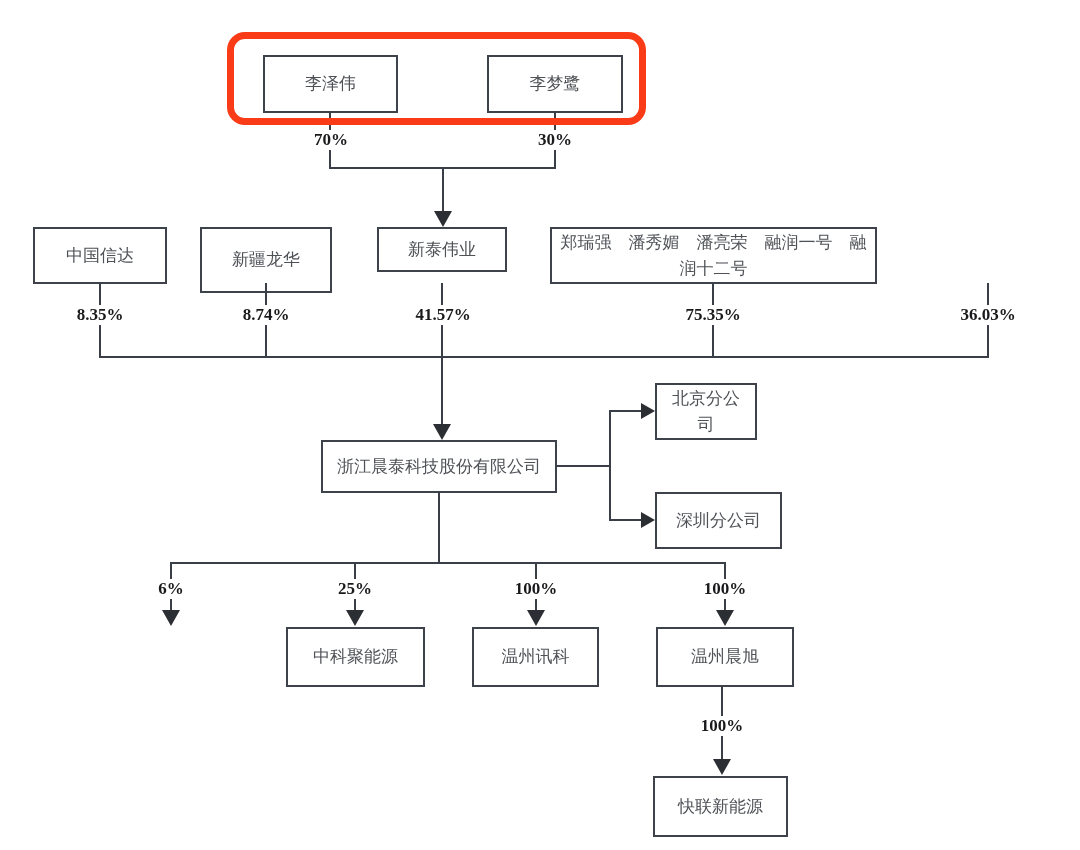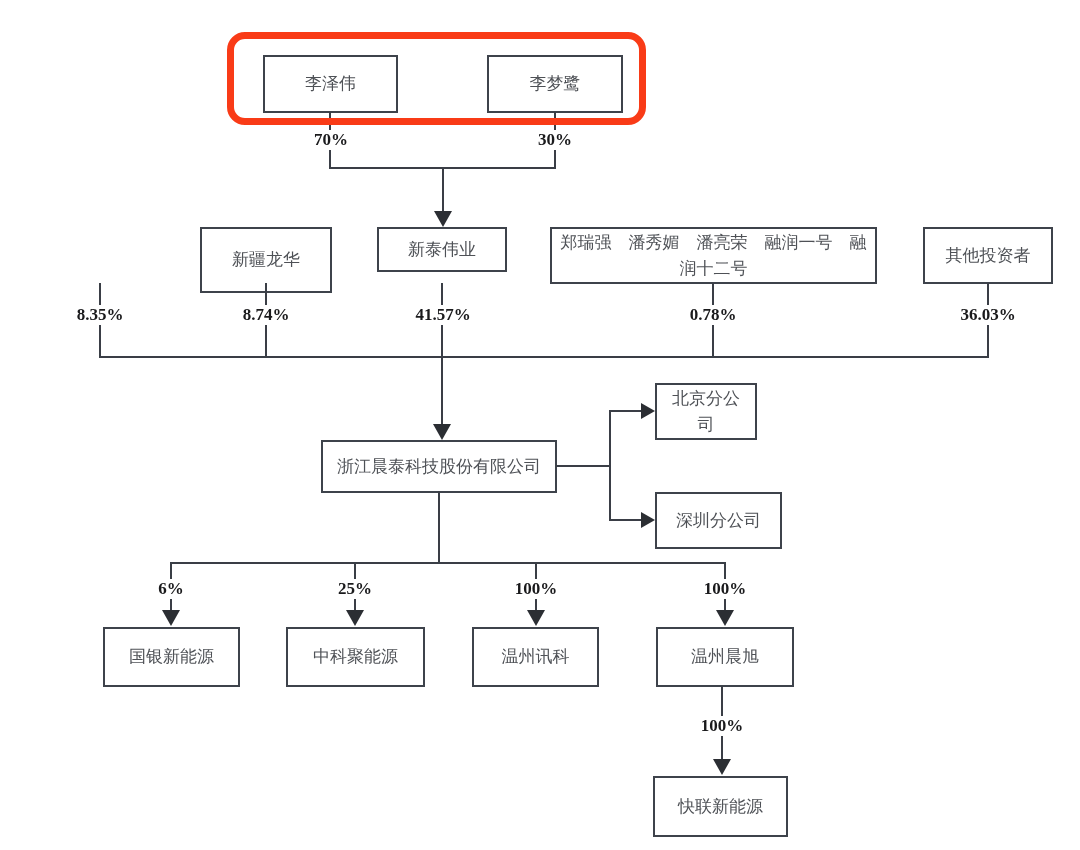--- a/index.html
+++ b/index.html
@@ -86,42 +86,42 @@
   </div>
 
   <div class="vl" style="left:329px;top:112px;height:57px"></div>
   <div class="vl" style="left:554px;top:112px;height:57px"></div>
   <div class="pct" style="left:331px;top:140px">70%</div>
   <div class="pct" style="left:555px;top:140px">30%</div>
   <div class="hl-line" style="left:329px;top:167px;width:227px"></div>
   <div class="vl" style="left:442px;top:167px;height:46px"></div>
   <div class="tri-down" style="left:434px;top:211px"></div>
 
+  <div class="box" style="left:33px;top:227px;width:134px;height:57px">
+    <span>中国信达</span>
+  </div>
   <div class="box" style="left:200px;top:227px;width:132px;height:66px">
     <span>新疆龙华</span>
   </div>
   <div class="box" style="left:377px;top:227px;width:130px;height:45px">
     <span>新泰伟业</span>
   </div>
   <div class="box" style="left:550px;top:227px;width:327px;height:57px">
     <span>郑瑞强　潘秀媚　潘亮荣　融润一号　融润十二号</span>
-  </div>
-  <div class="box" style="left:923px;top:227px;width:130px;height:57px">
-    <span>其他投资者</span>
   </div>
 
   <div class="vl" style="left:99px;top:283px;height:74px"></div>
   <div class="vl" style="left:265px;top:283px;height:74px"></div>
   <div class="vl" style="left:441px;top:283px;height:74px"></div>
   <div class="vl" style="left:712px;top:283px;height:74px"></div>
   <div class="vl" style="left:987px;top:283px;height:74px"></div>
   <div class="pct" style="left:100px;top:315px">8.35%</div>
   <div class="pct" style="left:266px;top:315px">8.74%</div>
   <div class="pct" style="left:443px;top:315px">41.57%</div>
-  <div class="pct" style="left:713px;top:315px">0.78%</div>
+  <div class="pct" style="left:713px;top:315px">75.35%</div>
   <div class="pct" style="left:988px;top:315px">36.03%</div>
 
   <div class="hl-line" style="left:99px;top:356px;width:890px"></div>
   <div class="vl" style="left:441px;top:356px;height:70px"></div>
   <div class="tri-down" style="left:433px;top:424px"></div>
 
   <div class="box" style="left:321px;top:440px;width:236px;height:53px">
     <span>浙江晨泰科技股份有限公司</span>
   </div>
 
@@ -148,23 +148,20 @@
   <div class="vl" style="left:724px;top:562px;height:50px"></div>
   <div class="pct" style="left:171px;top:589px">6%</div>
   <div class="pct" style="left:355px;top:589px">25%</div>
   <div class="pct" style="left:536px;top:589px">100%</div>
   <div class="pct" style="left:725px;top:589px">100%</div>
   <div class="tri-down" style="left:162px;top:610px"></div>
   <div class="tri-down" style="left:346px;top:610px"></div>
   <div class="tri-down" style="left:527px;top:610px"></div>
   <div class="tri-down" style="left:716px;top:610px"></div>
 
-  <div class="box" style="left:103px;top:627px;width:137px;height:60px">
-    <span>国银新能源</span>
-  </div>
   <div class="box" style="left:286px;top:627px;width:139px;height:60px">
     <span>中科聚能源</span>
   </div>
   <div class="box" style="left:472px;top:627px;width:127px;height:60px">
     <span>温州讯科</span>
   </div>
   <div class="box" style="left:656px;top:627px;width:138px;height:60px">
     <span>温州晨旭</span>
   </div>
 

